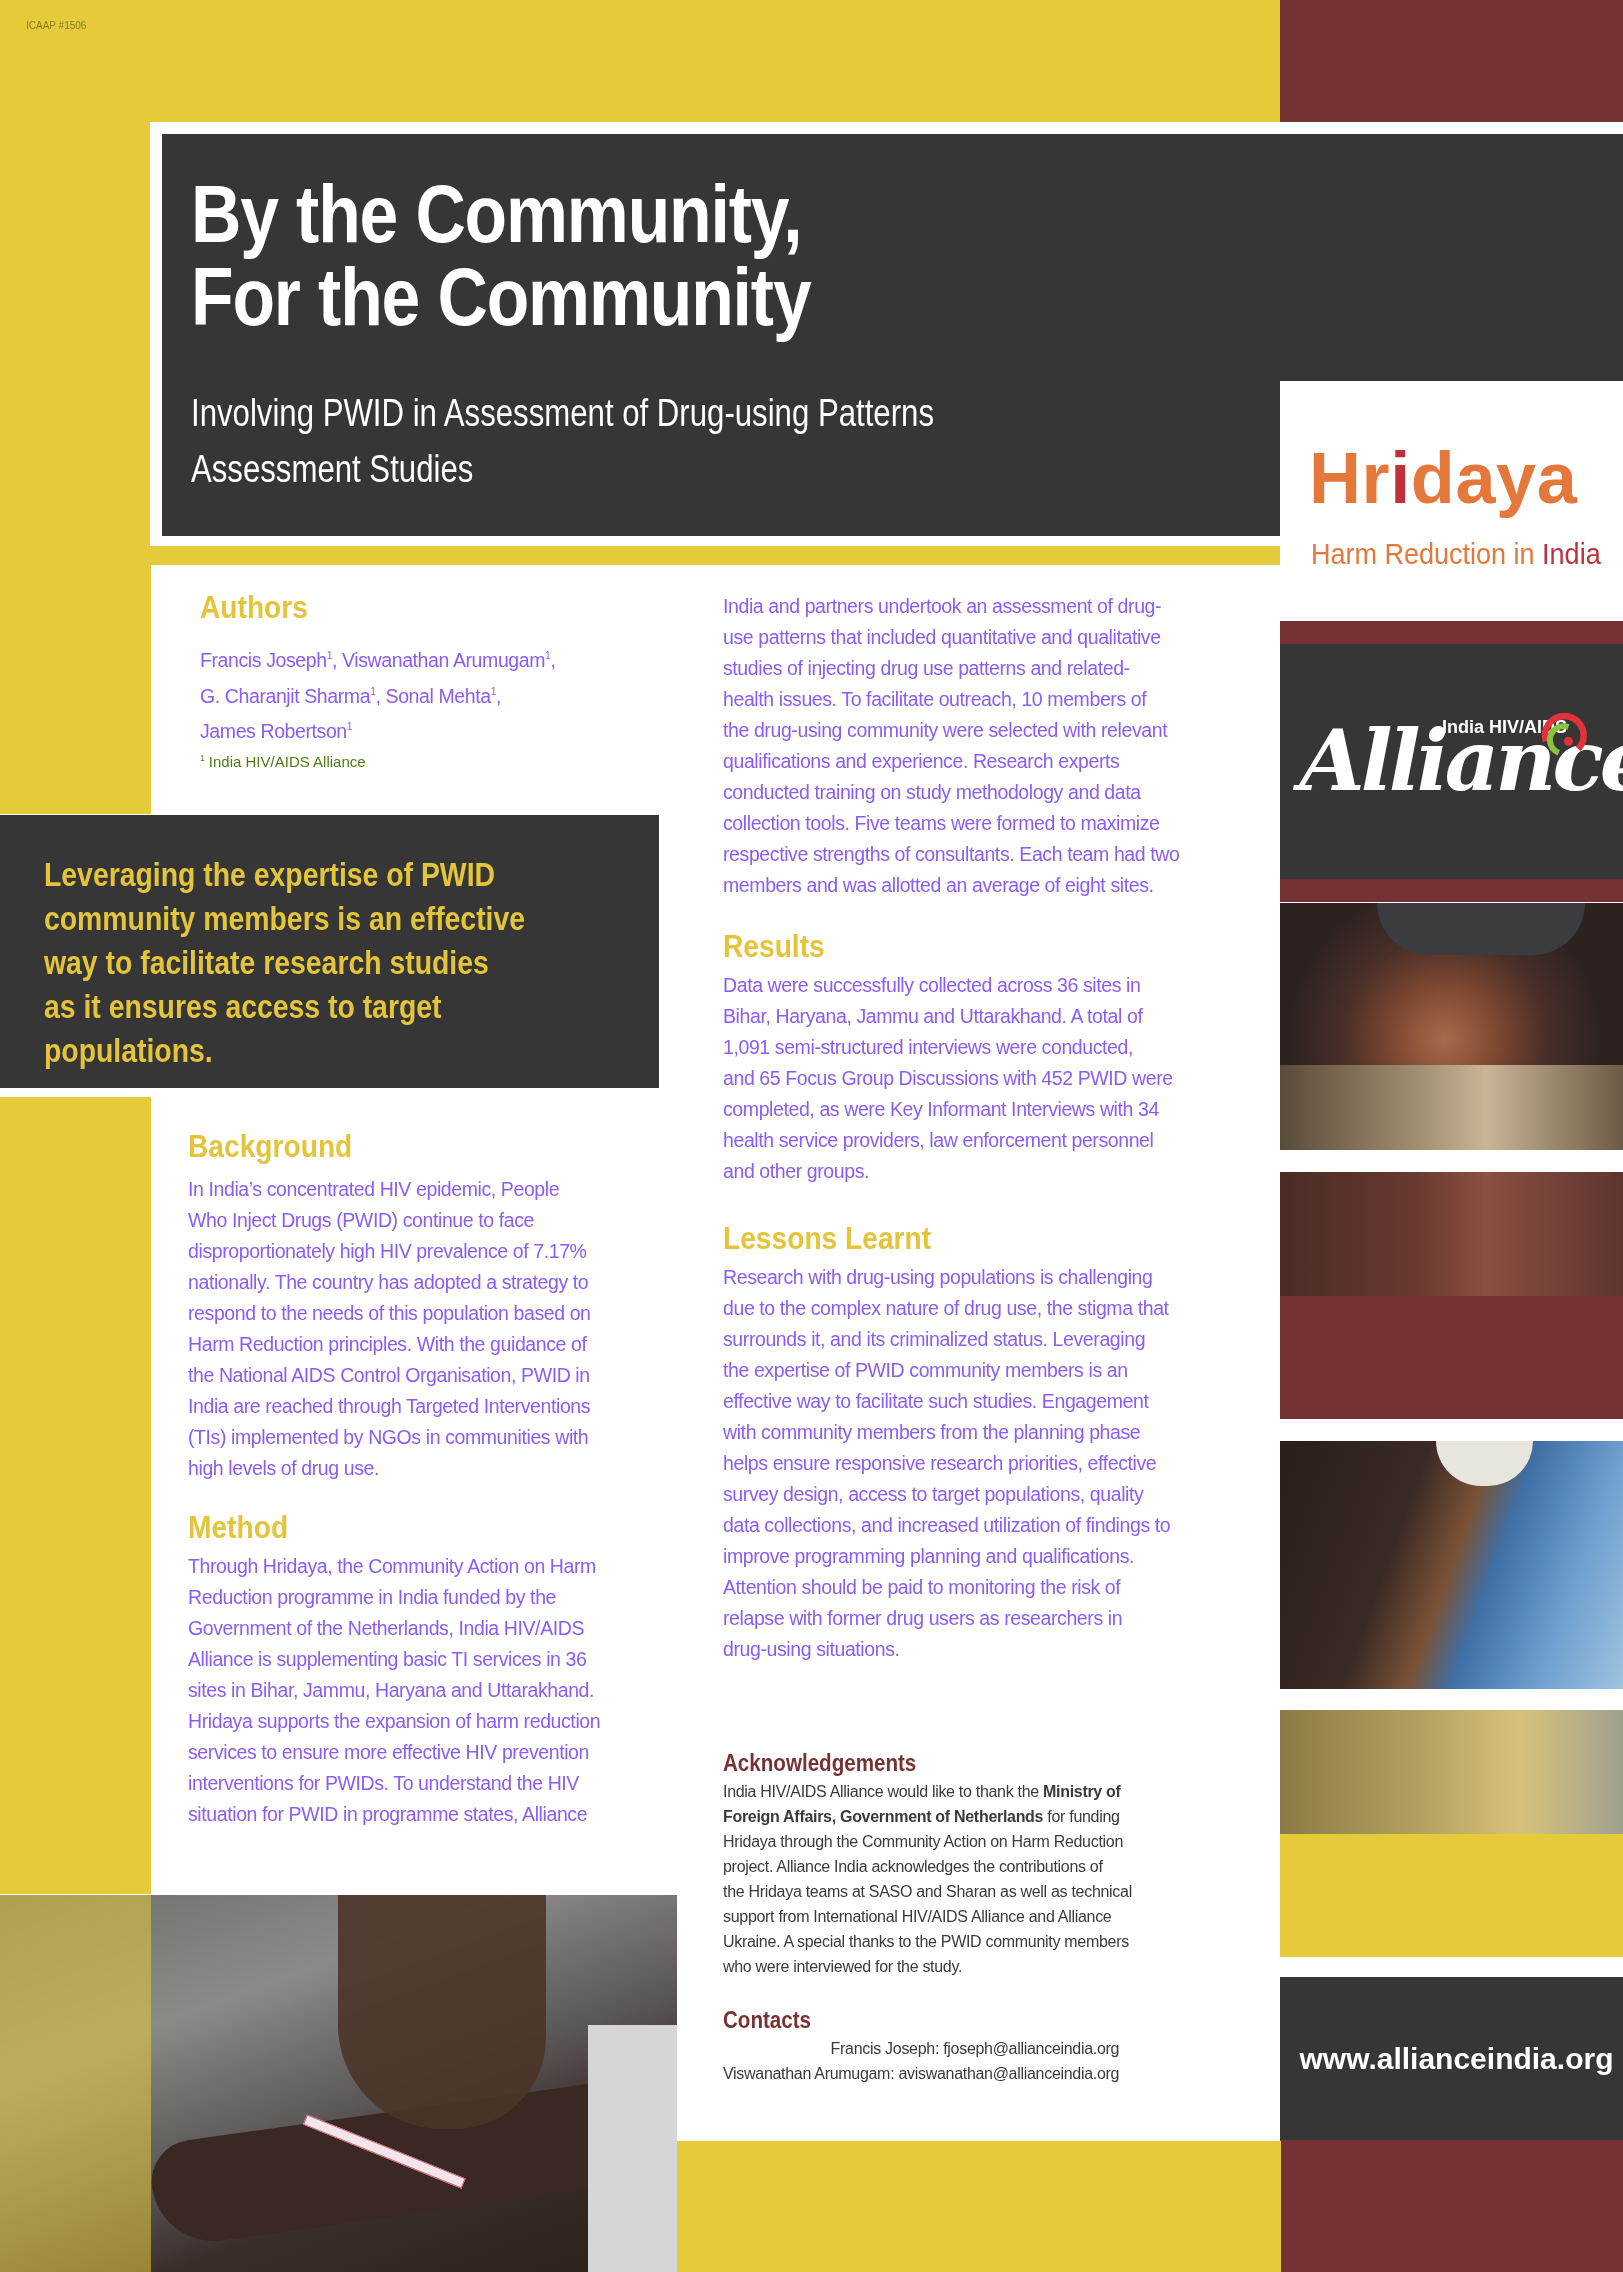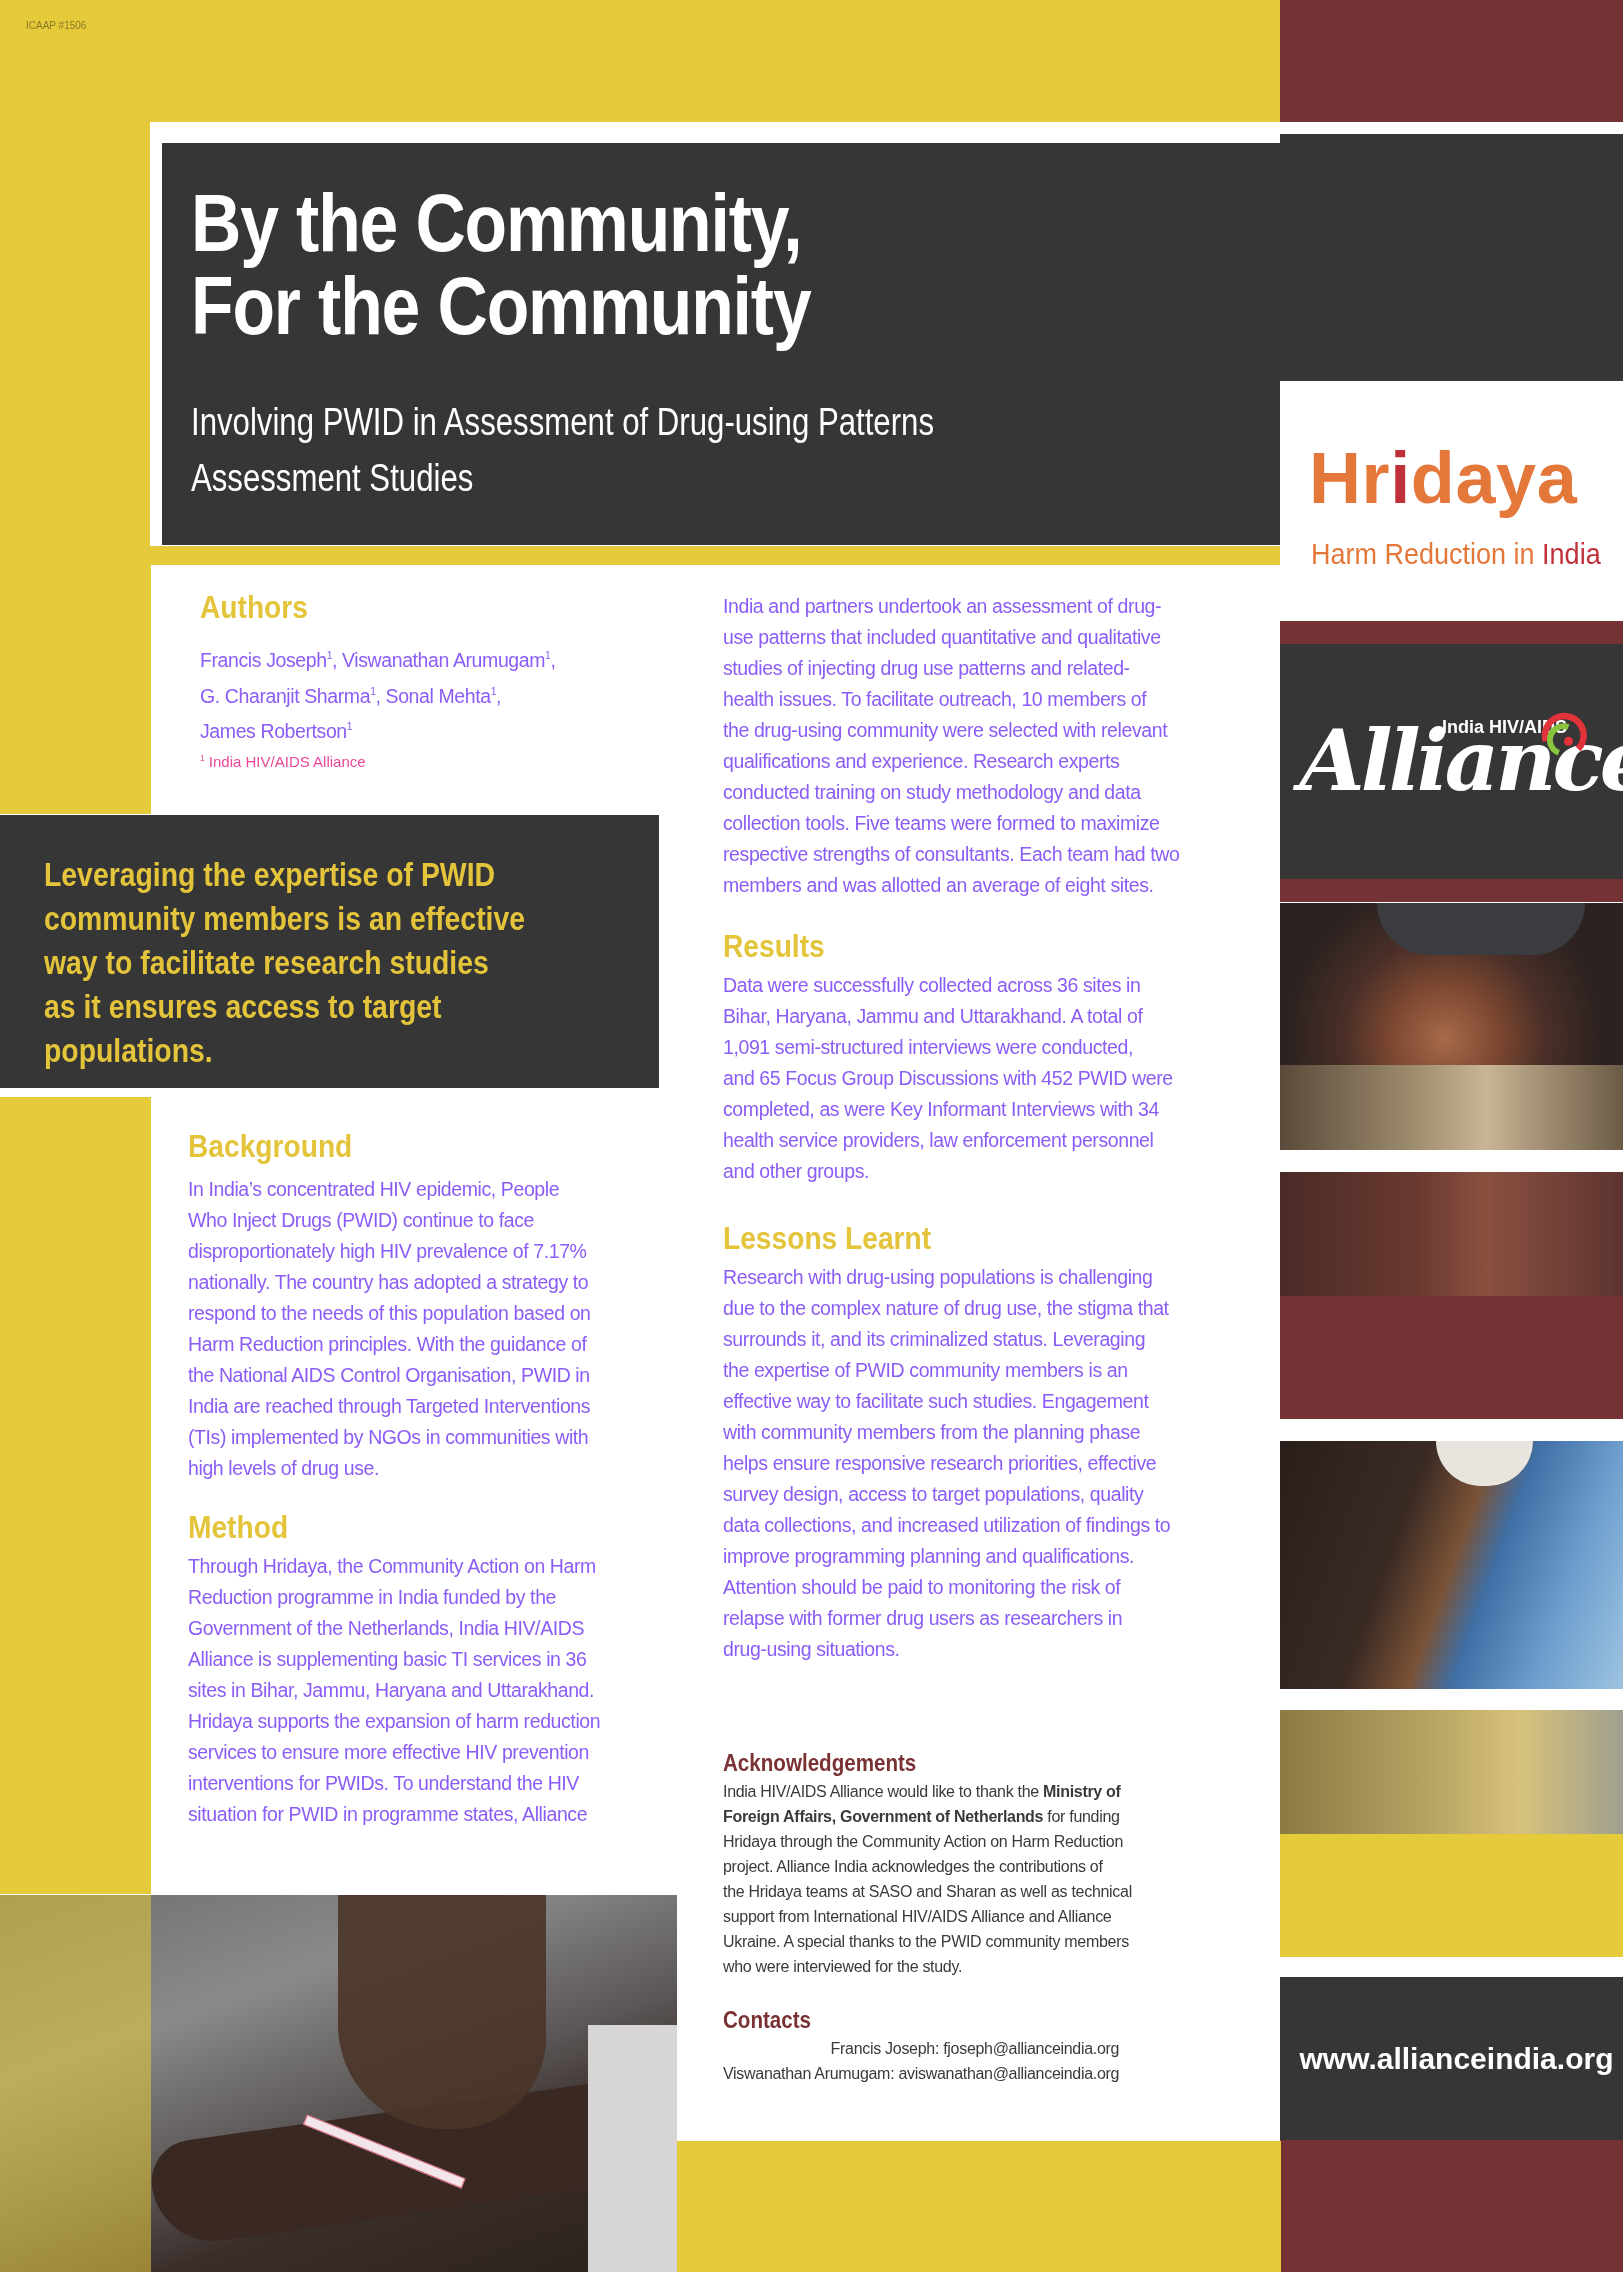--- a/index.html
+++ b/index.html
@@ -9,21 +9,21 @@
       font-family: "Liberation Sans", sans-serif;
     }
     .abs { position: absolute; }
     .yellow { background: #e5cb3a; }
     .maroon { background: #753234; }
     .dark { background: #363636; }
     .white { background: #ffffff; }
 
     .code { left: 26px; top: 19.5px; font-size: 10px; color: #8a7a25; }
 
-    .title-wrap { left: 162px; top: 134px; width: 1118px; height: 402px; margin-top: 9px; }
+    .title-wrap { left: 162px; top: 134px; width: 1118px; height: 402px; }
     .title-main {
       position: absolute; left: 28.6px; top: 39px;
       font-family: "Liberation Sans", sans-serif; font-weight: bold;
       font-size: 81px; line-height: 83px; color: #ffffff;
       letter-spacing: -1.3px; transform: scaleX(0.86); transform-origin: left top;
       white-space: nowrap;
     }
     .title-sub {
       position: absolute; left: 28.6px; top: 251px;
       font-size: 38px; line-height: 56px; color: #ffffff;
@@ -154,21 +154,21 @@
 <div class="abs maroon" style="left:1280px;top:2140px;width:343px;height:132px;"></div>
 <div class="abs yellow" style="left:677px;top:2141px;width:604px;height:132px;"></div>
 
 <div class="abs" style="left:200px;top:588px;">
   <div class="h-yellow">Authors</div>
   <div class="body authors" style="margin-top:13px;">
     <p><span>Francis Joseph</span><sup>1</sup><span>, Viswanathan Arumugam</span><sup>1</sup><span>,</span></p>
     <p><span>G. Charanjit Sharma</span><sup>1</sup><span>, Sonal Mehta</span><sup>1</sup><span>,</span></p>
     <p><span>James Robertson</span><sup>1</sup></p>
   </div>
-  <div style="margin-top:6.5px;font-size:15px;color:#ec4899;"><sup style="font-size:8.4px;">1</sup> <span>India HIV/AIDS Alliance</span></div>
+  <div style="margin-top:6.5px;font-size:15px;color:#4d7c0f;"><sup style="font-size:8.4px;">1</sup> <span>India HIV/AIDS Alliance</span></div>
 </div>
 
 <div class="abs dark callout">
   <div class="callout-text">
     <p>Leveraging the expertise of PWID</p>
     <p>community members is an effective</p>
     <p>way to facilitate research studies</p>
     <p>as it ensures access to target</p>
     <p>populations.</p>
   </div>

